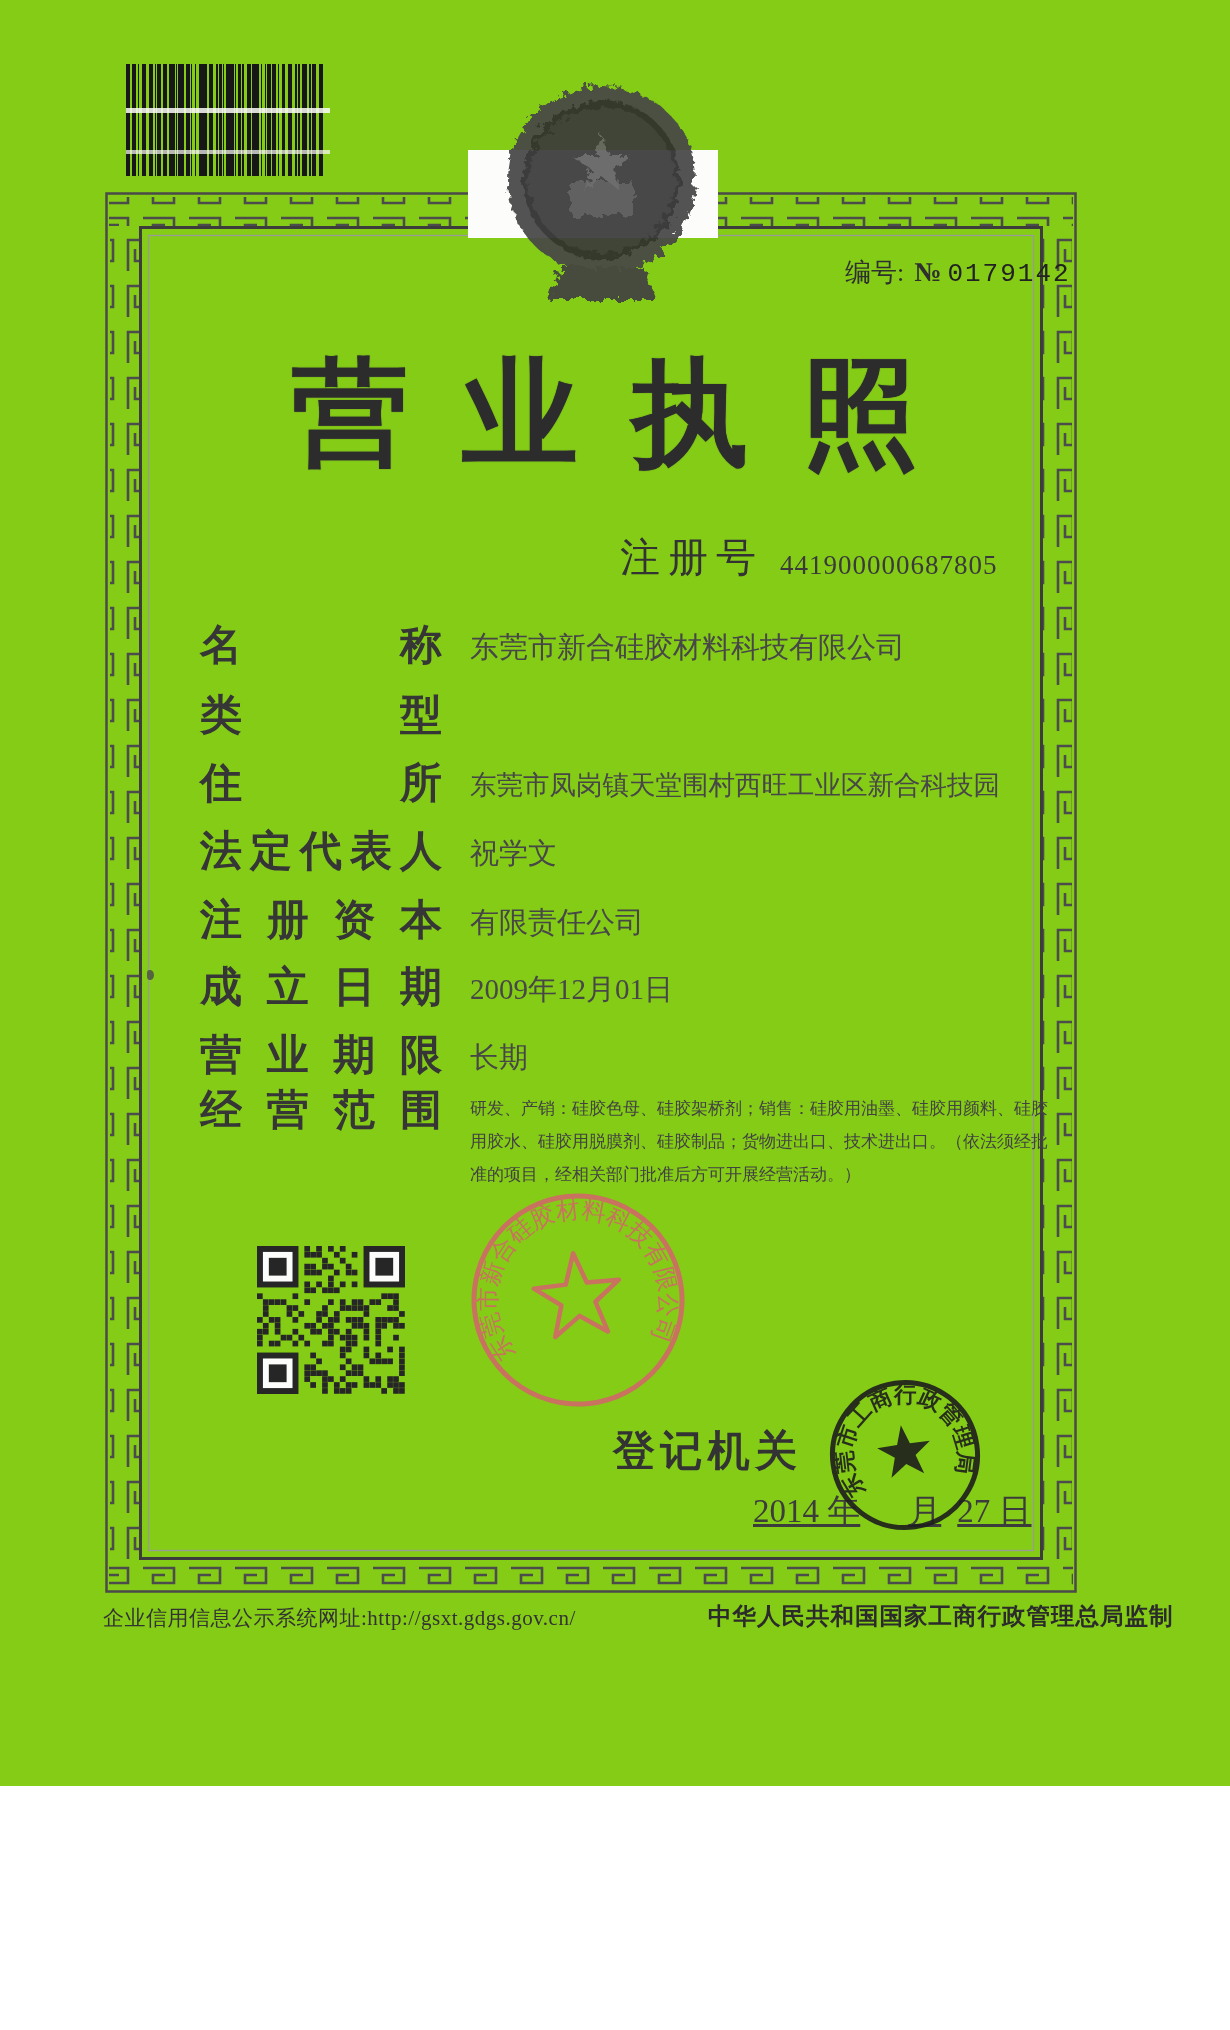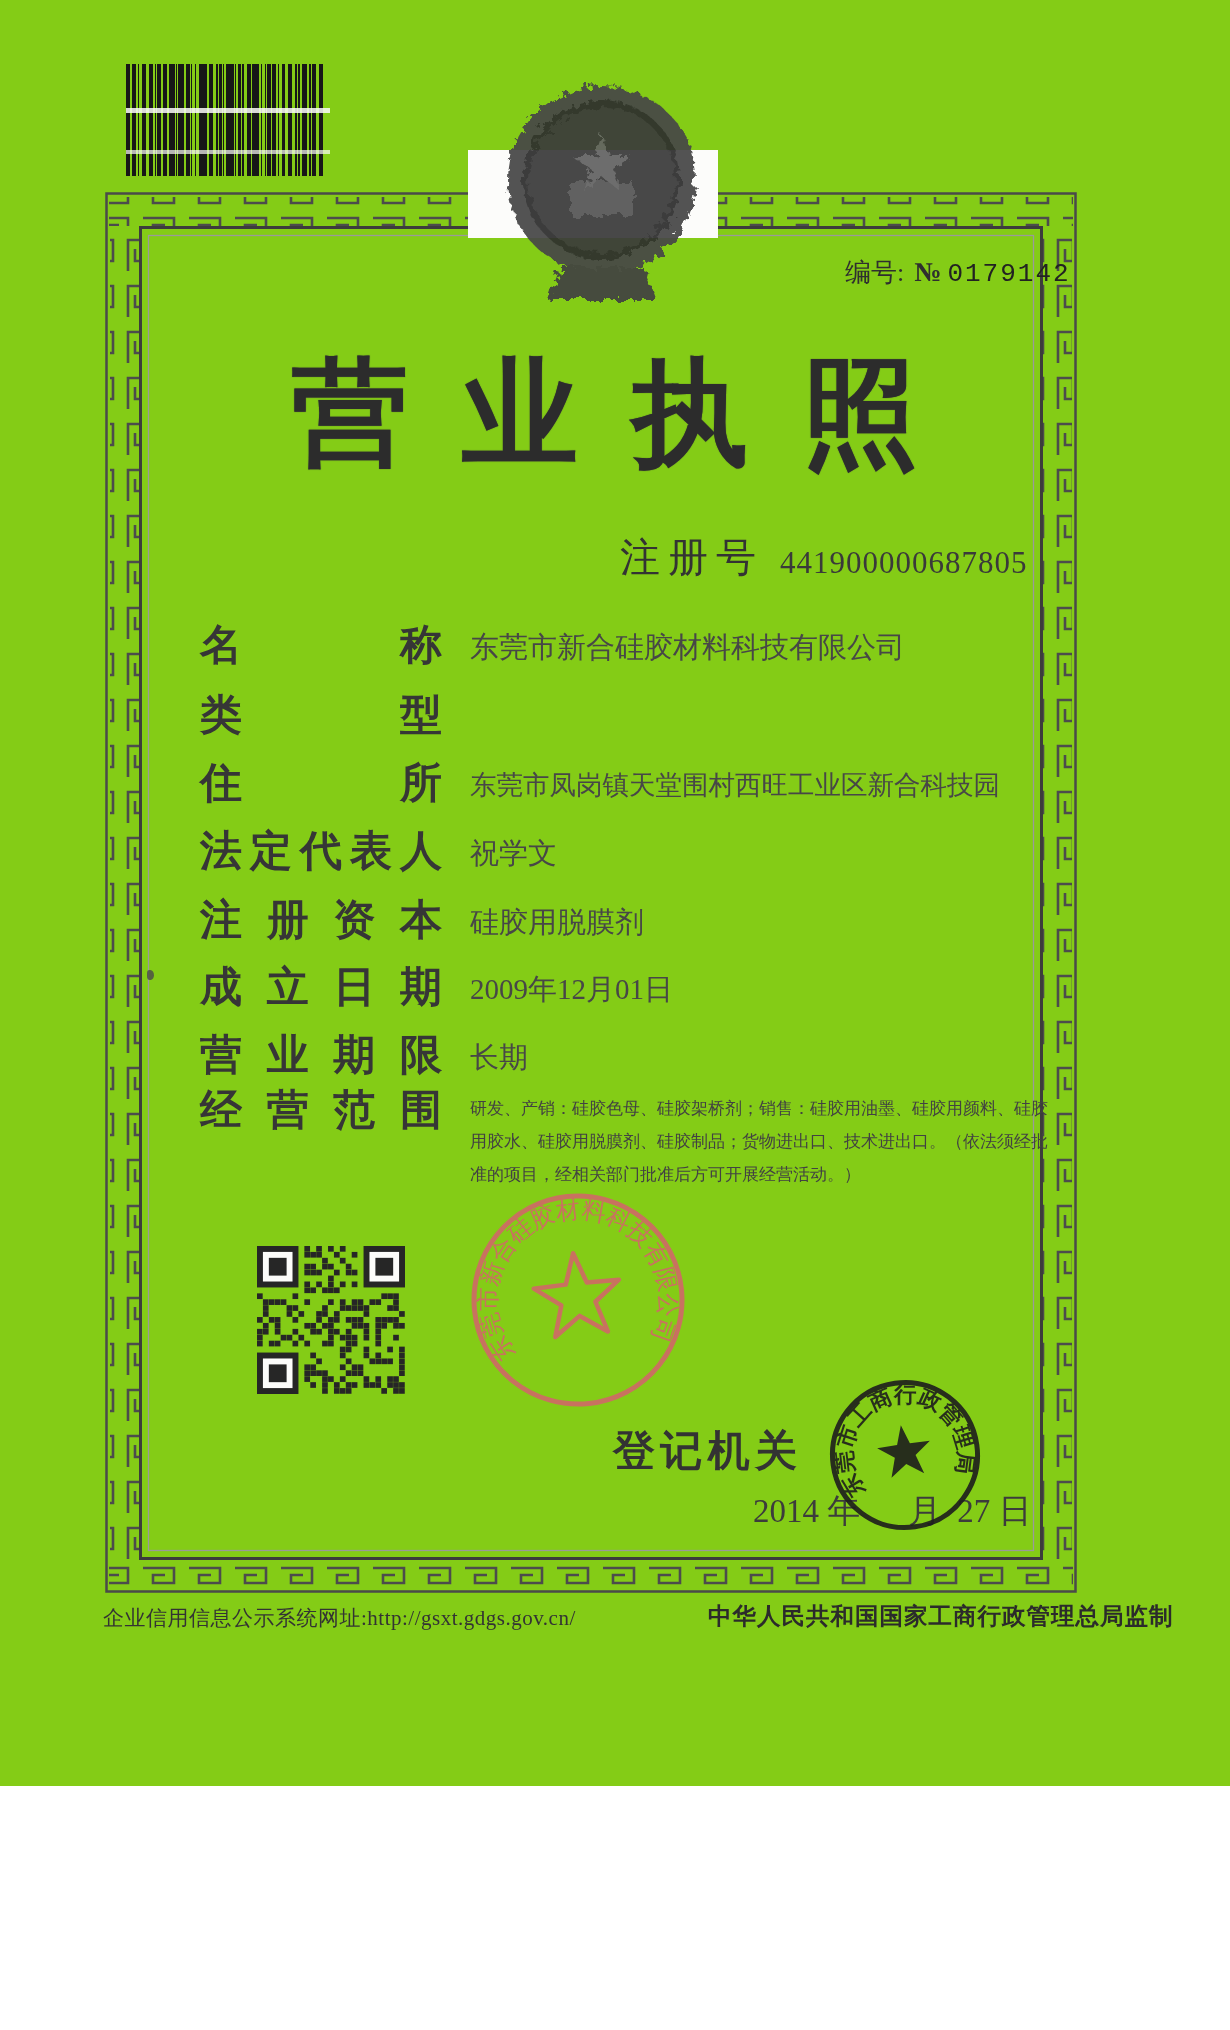--- a/index.html
+++ b/index.html
@@ -15,35 +15,35 @@
   .serial{left:845px;top:255px;font-size:26px;color:#2f2f2f;white-space:nowrap;}
   .serial .sym{font-weight:bold;font-size:27px;margin:0 6px 0 10px;}
   .serial .num{font-family:"Liberation Mono","DejaVu Sans Mono",monospace;font-size:26px;letter-spacing:2px;color:#222;}
 
   .title{left:292px;top:352px;width:626px;display:flex;justify-content:space-between;
     font-family:"DejaVu Sans","Liberation Sans",sans-serif;font-weight:900;font-size:116px;
     line-height:1.05;color:#2c2c2c;text-shadow:0 0 1px #3a3a3a;}
 
   .regline{left:620px;top:530px;display:flex;align-items:flex-end;white-space:nowrap;}
   .reglabel{width:136px;display:flex;justify-content:space-between;font-size:40px;font-weight:500;color:#333;}
-  .regnum{margin-left:24px;font-size:31px;letter-spacing:1px;color:#3a3a3a;padding-bottom:4px;text-align:center;}
+  .regnum{margin-left:24px;font-size:27px;letter-spacing:1px;color:#3a3a3a;padding-bottom:4px;text-align:center;}
 
   .row{position:absolute;left:200px;display:flex;align-items:flex-start;white-space:nowrap;}
   .flabel{width:242px;display:flex;justify-content:space-between;font-size:42px;line-height:50px;font-weight:600;color:#363636;flex:none;}
   .fvalue{margin-left:28px;font-size:29px;line-height:34px;color:#474747;padding-top:10px;}
   .r0{top:620px;}.r1{top:690px;}.r2{top:758px;}.r3{top:826px;}
   .r4{top:895px;}.r5{top:962px;}.r6{top:1030px;}.r7{top:1085px;}
   .row.addr .fvalue{font-size:26.5px;text-align:right;}
   .row.scope .fvalue{font-size:17px;line-height:33px;width:578px;white-space:normal;text-align:justify;padding-top:7px;color:#424242;}
 
   .ink-dot{left:147px;top:970px;width:7px;height:10px;background:#4a4a4a;border-radius:40% 60% 55% 45%;opacity:.8;}
 
   .registrar{left:613px;top:1423px;width:184px;display:flex;justify-content:space-between;
     font-size:42px;font-weight:600;color:#333;}
-  .dateline{left:753px;top:1489px;font-size:33px;color:#3c3c3c;white-space:nowrap;display:flex;align-items:baseline;}
+  .dateline{left:753px;top:1489px;font-size:33px;color:#3c3c3c;white-space:nowrap;display:flex;align-items:baseline;text-decoration:underline;}
   .dateline .dmonth{margin-left:48px;}
   .dateline .dday{margin-left:16px;}
 
   .seal-red{left:458px;top:1180px;transform:rotate(-6deg);opacity:.82;}
   .seal-black{left:821px;top:1371px;transform:rotate(-8deg);opacity:.9;}
   .seal-red text{font-family:"Liberation Serif","DejaVu Serif",serif;}
   .seal-black text{font-family:"Liberation Serif","DejaVu Serif",serif;font-weight:600;}
 
   .footer-left{left:103px;top:1604px;font-size:21px;letter-spacing:.5px;color:#333;}
   .footer-right{left:708px;top:1600px;font-size:23.5px;font-weight:600;letter-spacing:1px;color:#2b2b2b;}
@@ -185,21 +185,21 @@
       </div>
     <div class="fvalue">祝学文</div>
   </div>
   <div class="row r4">
     <div class="flabel">
         <span>注</span>
         <span>册</span>
         <span>资</span>
         <span>本</span>
       </div>
-    <div class="fvalue">硅胶用脱膜剂</div>
+    <div class="fvalue">有限责任公司</div>
   </div>
   <div class="row r5">
     <div class="flabel">
         <span>成</span>
         <span>立</span>
         <span>日</span>
         <span>期</span>
       </div>
     <div class="fvalue">2009年12月01日</div>
   </div>

